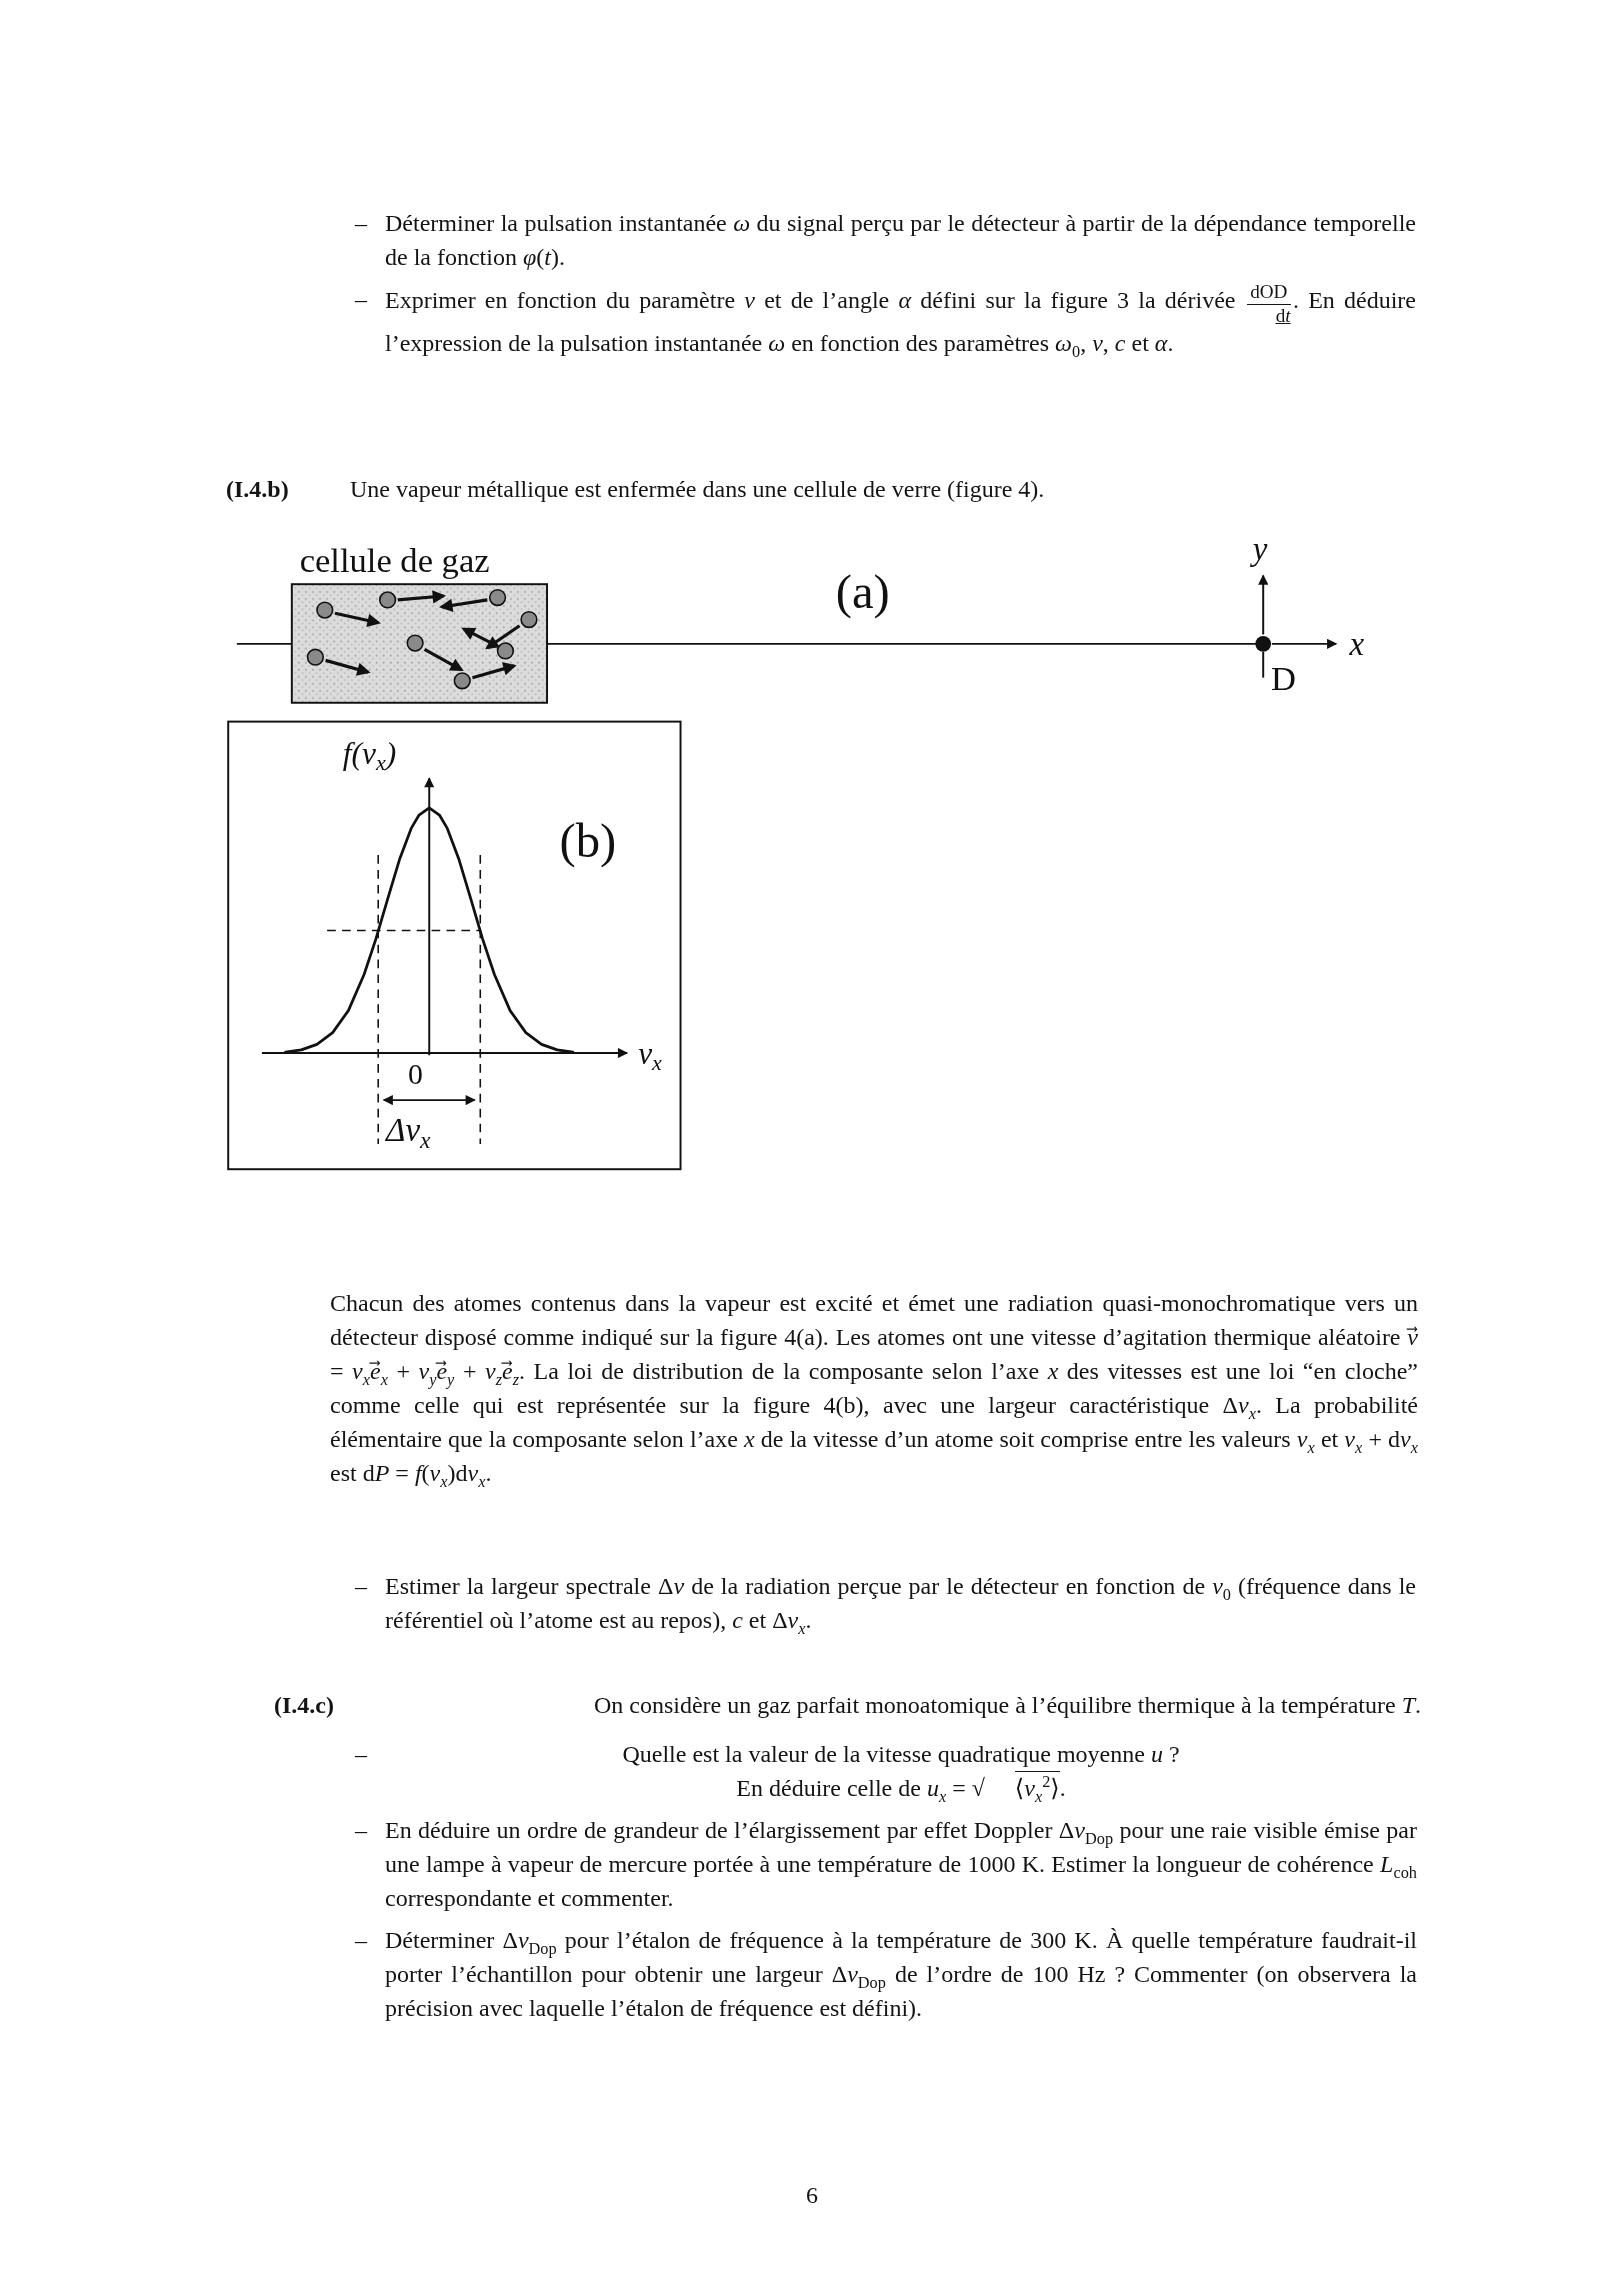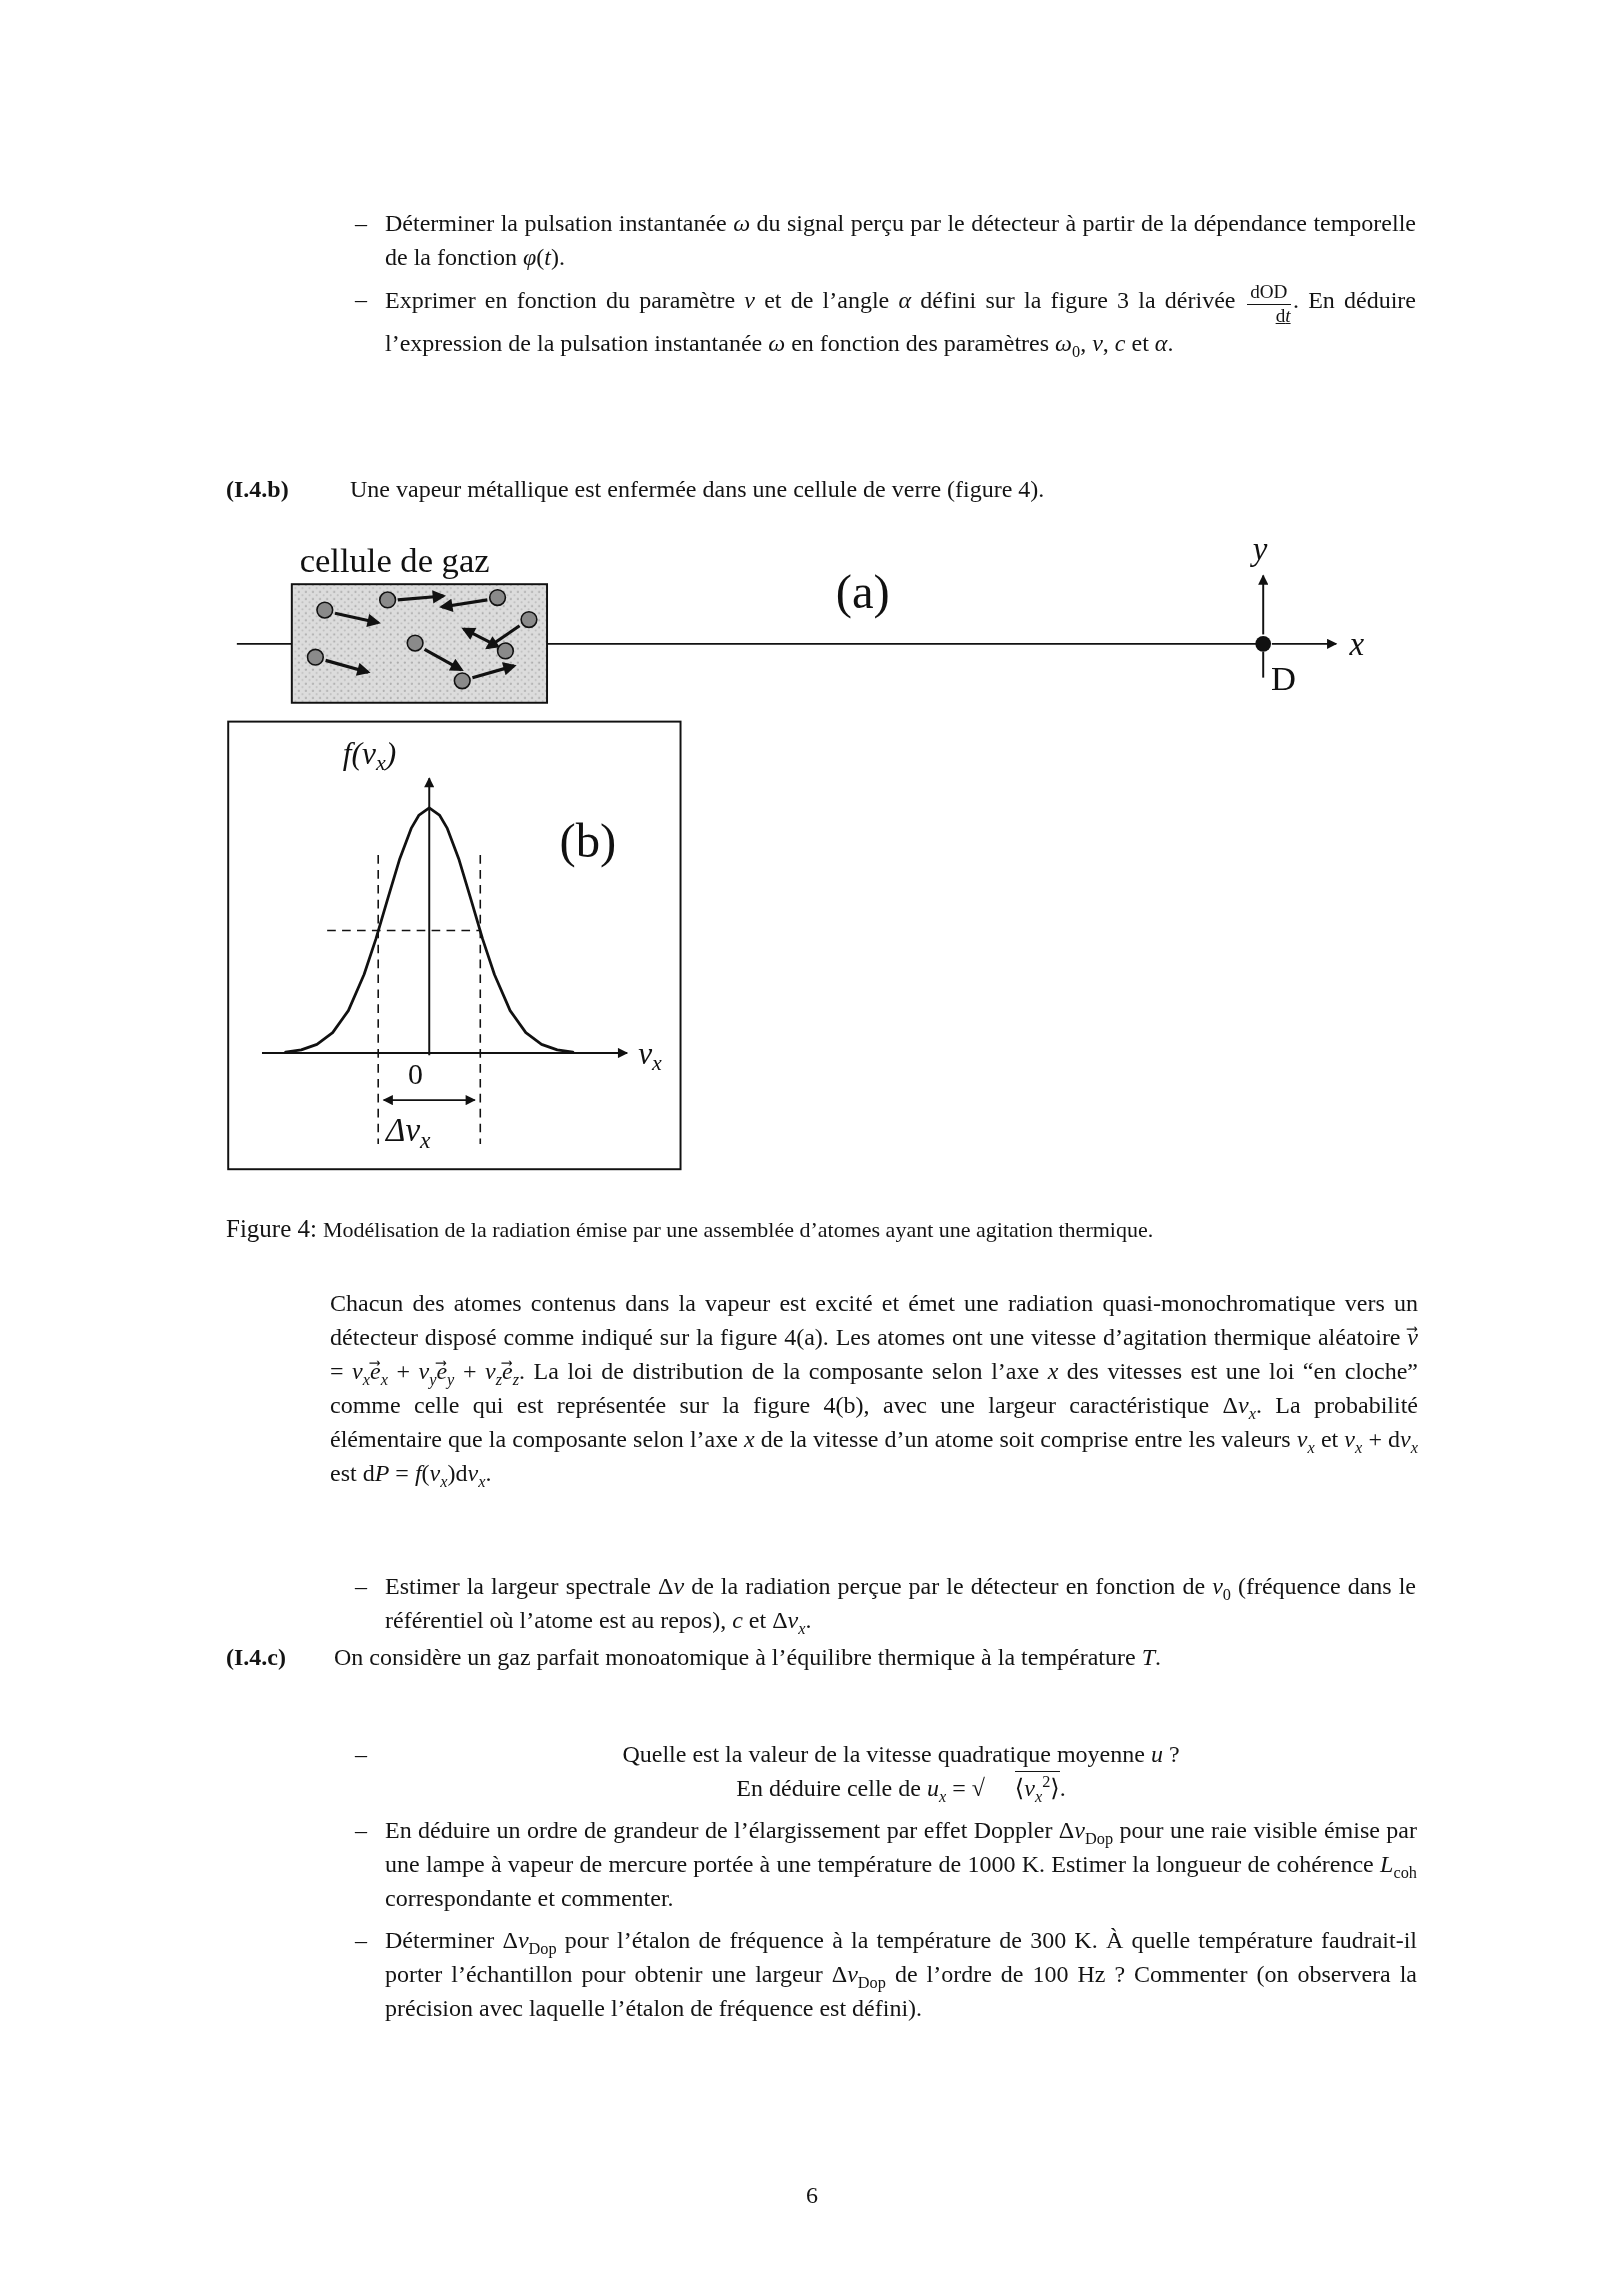--- a/index.html
+++ b/index.html
@@ -129,35 +129,31 @@
     <line x1="128" y1="496" x2="323" y2="496" stroke="#111" stroke-width="2" stroke-dasharray="11 8"></line>
 
     <text x="250" y="692" font-size="38" text-anchor="end" class="fig-text">0</text>
 
     <line x1="200" y1="712" x2="316" y2="712" stroke="#111" stroke-width="2.5" marker-start="url(#ah)" marker-end="url(#ah)"></line>
     <text x="203" y="764" font-size="42" class="fig-text math"><tspan>Δv</tspan><tspan font-size="30" dy="9">x</tspan></text>
 
     <text x="460" y="402" font-size="62" text-anchor="middle" class="fig-text">(b)</text>
   </svg>
 
-  <div class="abs" style="top:1212px;left:226px;width:1191px;">
-    <span class="cap-label">Figure 4:</span>
-    <span class="cap-text">Modélisation de la radiation émise par une assemblée d’atomes ayant une agitation thermique.</span>
-  </div>
 
   <div class="abs para" style="top:1286px;left:330px;width:1088px;">Chacun des atomes contenus dans la vapeur est excité et émet une radiation quasi-monochromatique vers un détecteur disposé comme indiqué sur la figure 4(a). Les atomes ont une vitesse d’agitation thermique aléatoire <i>v</i>⃗ = <i>v</i><sub><i>x</i></sub><i>e</i>⃗<sub><i>x</i></sub> + <i>v</i><sub><i>y</i></sub><i>e</i>⃗<sub><i>y</i></sub> + <i>v</i><sub><i>z</i></sub><i>e</i>⃗<sub><i>z</i></sub>. La loi de distribution de la composante selon l’axe <i>x</i> des vitesses est une loi “en cloche” comme celle qui est représentée sur la figure 4(b), avec une largeur caractéristique Δ<i>v</i><sub><i>x</i></sub>. La probabilité élémentaire que la composante selon l’axe <i>x</i> de la vitesse d’un atome soit comprise entre les valeurs <i>v</i><sub><i>x</i></sub> et <i>v</i><sub><i>x</i></sub> + d<i>v</i><sub><i>x</i></sub> est d<i>P</i> = <i>f</i>(<i>v</i><sub><i>x</i></sub>)d<i>v</i><sub><i>x</i></sub>.</div>
 
   <div class="abs" style="top:1569px;left:355px;width:1061px;">
     <div class="bullet">
       <span class="dash">–</span>
       <div class="btext">Estimer la largeur spectrale Δ<i>ν</i> de la radiation perçue par le détecteur en fonction de <i>ν</i><sub>0</sub> (fréquence dans le référentiel où l’atome est au repos), <i>c</i> et Δ<i>v</i><sub><i>x</i></sub>.</div>
     </div>
   </div>
 
-  <div class="abs section" style="top:1640px;left:226px;width:1195px;">
+  <div class="abs section" style="top:1688px;left:226px;width:1195px;text-align:right;">
     <span class="slabel">(I.4.c)</span>
     <span class="stext">On considère un gaz parfait monoatomique à l’équilibre thermique à la température <i>T</i>.</span>
   </div>
 
   <div class="abs" style="top:1737px;left:355px;width:1062px;">
     <div class="bullet">
       <span class="dash">–</span>
       <div class="btext" style="text-align:center;">Quelle est la valeur de la vitesse quadratique moyenne <i>u</i> ?<br>En déduire celle de <i>u</i><sub><i>x</i></sub> = <span class="sqrt">√<span class="sqrt-arg">⟨<i>v</i><sub><i>x</i></sub><sup>2</sup>⟩</span></span>.</div>
     </div>
     <div class="bullet">

